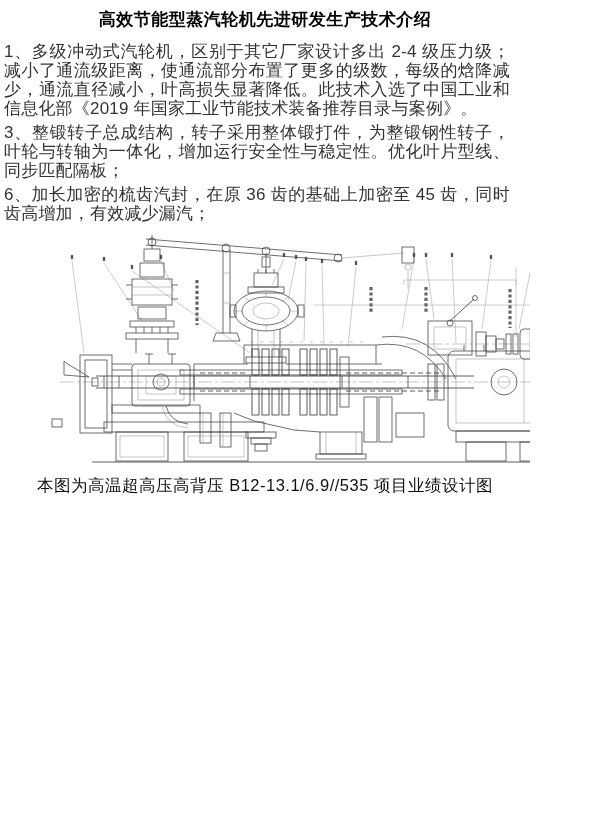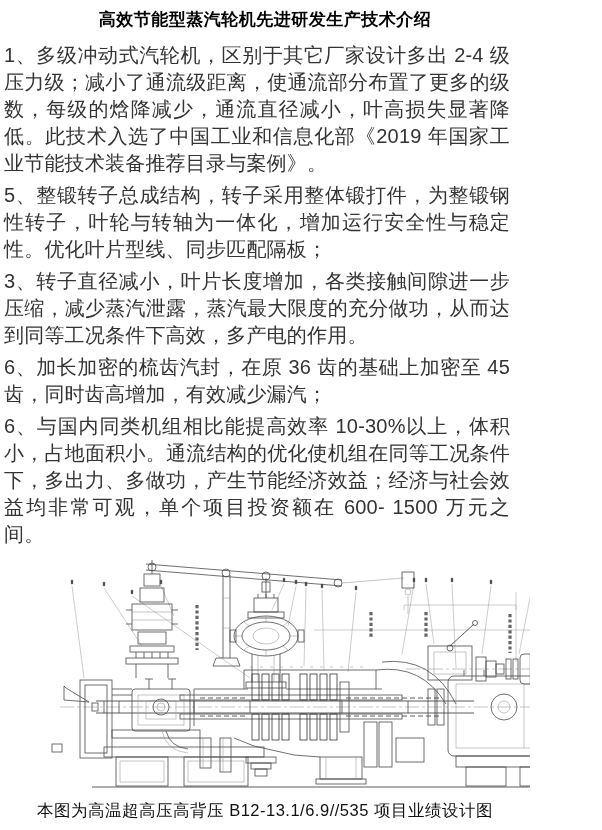--- a/index.html
+++ b/index.html
@@ -6,44 +6,42 @@
   .page{
     width:530px;height:830px;box-sizing:border-box;
     padding:6px 4px 0 4px;background:#fff;overflow:hidden;
     font-family:"Liberation Sans","DejaVu Sans",sans-serif;
   }
   .title{
     font-size:17px;line-height:24px;font-weight:700;text-align:center;
     color:#000;margin:2px 0 10px 0;letter-spacing:.5px;
   }
   .para{
-    font-size:20px;line-height:27px;color:#333;margin:0 16px 5px 0;
+    font-size:17px;line-height:19px;color:#333;margin:0 16px 5px 0;
     text-align:justify;letter-spacing:.2px;
   }
   figure{margin:10px 0 0 0;text-align:center;}
   figcaption{
     font-size:16.5px;color:#111;margin-top:4px;letter-spacing:.5px;
   }
   svg{display:block;margin:0 auto;}
   .ln{stroke:#4a4a4a;fill:none;stroke-width:.8;}
   .thin{stroke:#8a8a8a;fill:none;stroke-width:.5;}
   .dk{stroke:#333;fill:none;stroke-width:.8;}
 </style>
 </head>
 <body>
 
 <div class="page">
 
   <h1 class="title">高效节能型蒸汽轮机先进研发生产技术介绍</h1>
 
   <p class="para">1、多级冲动式汽轮机，区别于其它厂家设计多出 2-4 级压力级；减小了通流级距离，使通流部分布置了更多的级数，每级的焓降减少，通流直径减小，叶高损失显著降低。此技术入选了中国工业和信息化部《2019 年国家工业节能技术装备推荐目录与案例》。</p>
-  <p class="para">5、整锻转子总成结构，转子采用整体锻打件，为整锻钢性转子，叶轮与转轴为一体化，增加运行安全性与稳定性。优化叶片型线、同步匹配隔板；</p>
-  <p class="para">3、转子直径减小，叶片长度增加，各类接触间隙进一步压缩，减少蒸汽泄露，蒸汽最大限度的充分做功，从而达到同等工况条件下高效，多产电的作用。</p>
+  <p class="para">3、整锻转子总成结构，转子采用整体锻打件，为整锻钢性转子，叶轮与转轴为一体化，增加运行安全性与稳定性。优化叶片型线、同步匹配隔板；</p>
   <p class="para">6、加长加密的梳齿汽封，在原 36 齿的基础上加密至 45 齿，同时齿高增加，有效减少漏汽；</p>
-  <p class="para">6、与国内同类机组相比能提高效率 10-30%以上，体积小，占地面积小。通流结构的优化使机组在同等工况条件下，多出力、多做功，产生节能经济效益；经济与社会效益均非常可观，单个项目投资额在 600- 1500 万元之间。</p>
 
   <figure>
     <svg width="602" height="238" viewBox="0 0 602 238">
       <defs>
         <pattern id="h1" width="6" height="6" patternUnits="userSpaceOnUse" patternTransform="rotate(45)">
           <line x1="0" y1="0" x2="0" y2="6" stroke="#8a8a8a" stroke-width="1"></line>
         </pattern>
         <pattern id="hd" width="3" height="3" patternUnits="userSpaceOnUse" patternTransform="rotate(45)">
           <line x1="0" y1="0" x2="0" y2="3" stroke="#555" stroke-width="1.1"></line>
         </pattern>

